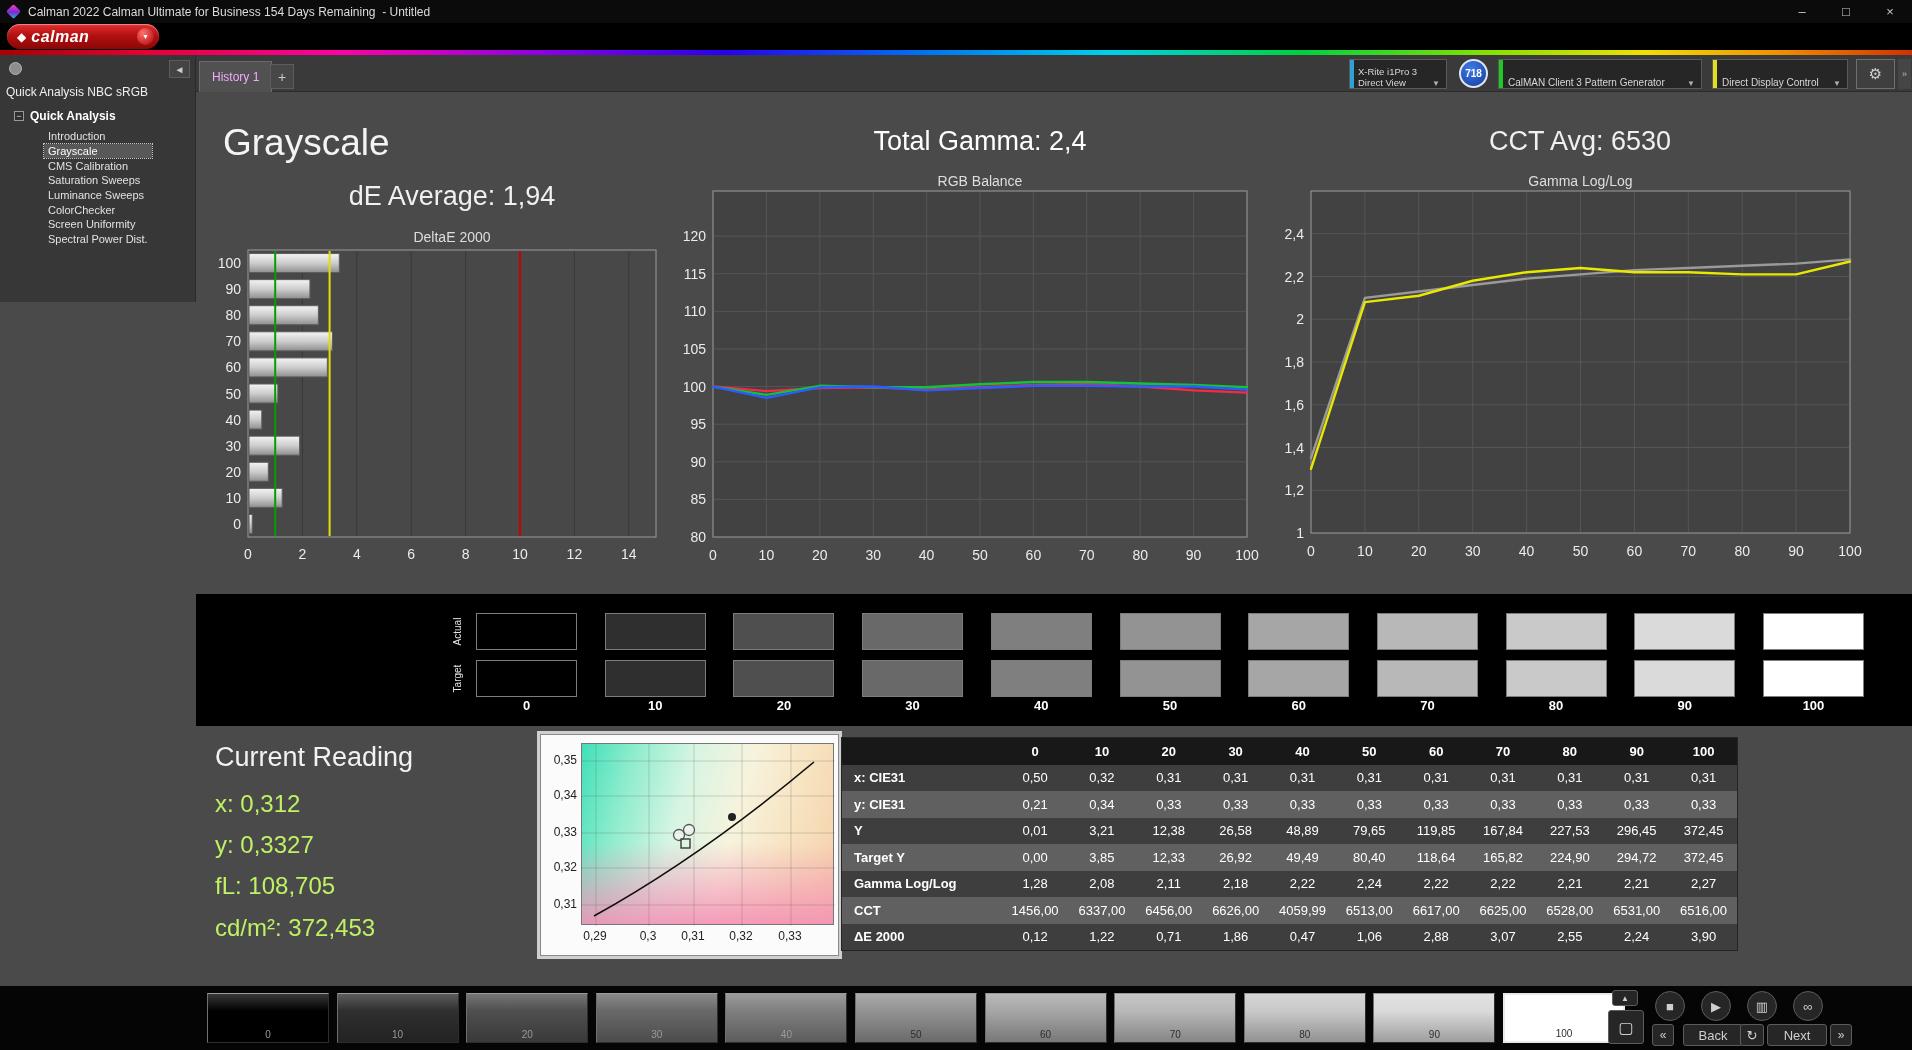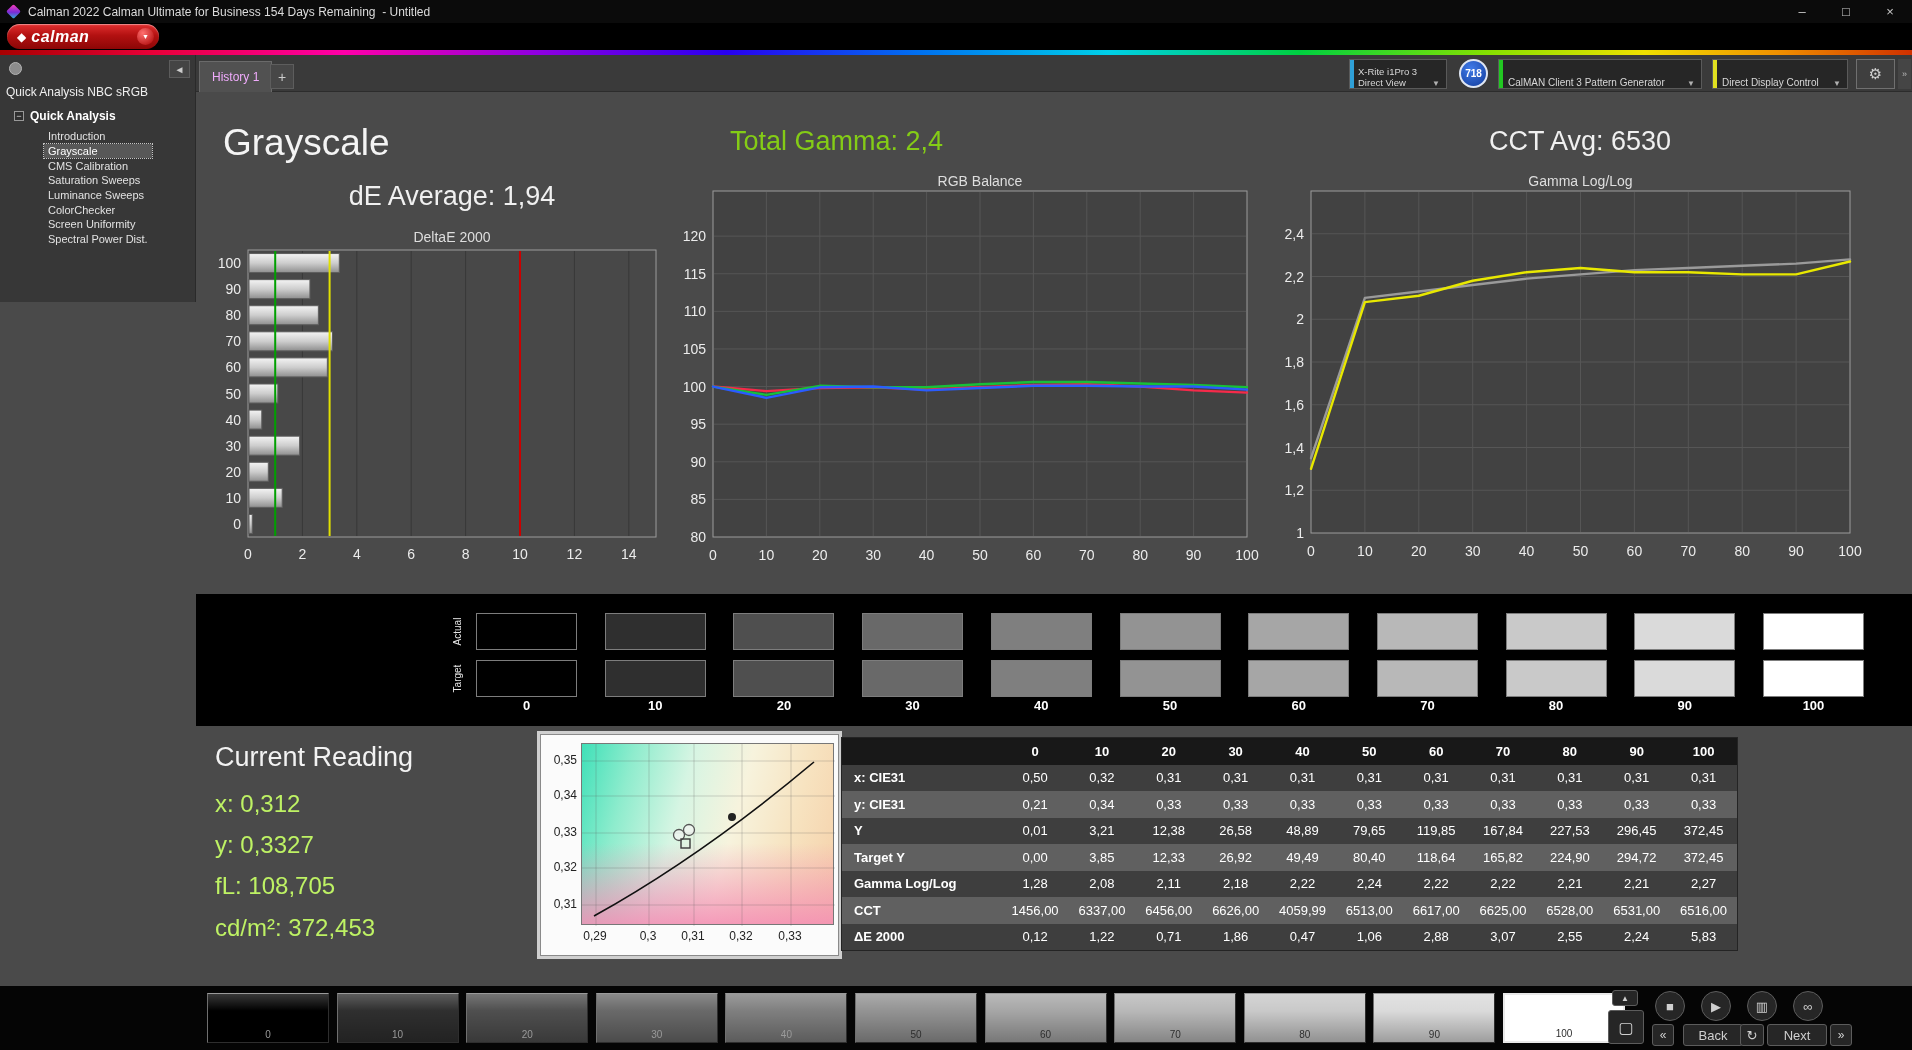--- a/index.html
+++ b/index.html
@@ -40,21 +40,21 @@
   .sb-title{position:absolute;left:6px;top:30px;font-size:12px;color:#f0f0f0}
   .tree-root{position:absolute;left:14px;top:54px;display:flex;align-items:center;gap:6px;color:#fff;font-size:12px;font-weight:bold}
   .expander{width:10px;height:10px;border:1px solid #999;color:#ddd;font-size:9px;line-height:8px;text-align:center;background:#2f2f2f;font-weight:normal}
   .tree-items{position:absolute;left:44px;top:74px;display:flex;flex-direction:column}
   .tree-item{font-size:11px;color:#e2e2e2;height:14.7px;display:flex;align-items:center;padding:0 4px;white-space:nowrap}
   .tree-item.selected{background:#585858;outline:1px dotted #c4c4c4;color:#fff}
 
   
   .h-grayscale{position:absolute;left:223px;top:122px;font-size:37px;color:#f4f4f4}
   .h-de{position:absolute;left:248px;top:181px;width:408px;text-align:center;font-size:27px;color:#f0f0f0}
-  .h-gamma{position:absolute;left:730px;top:126px;width:500px;font-size:27px;color:#84cc16}
+  .h-gamma{position:absolute;left:730px;top:126px;width:500px;text-align:center;font-size:27px;color:#ffffff}
   .h-cct{position:absolute;left:1330px;top:126px;width:500px;text-align:center;font-size:27px;color:#f0f0f0}
   .chart-subtitle{position:absolute;font-size:14px;color:#dedede;text-align:center}
   .st-deltae{left:248px;top:229px;width:408px}
   .st-rgb{left:713px;top:173px;width:534px}
   .st-gamma{left:1311px;top:173px;width:539px}
 
   
   .chart{position:absolute}
   #chart-deltae{left:196px;top:246px;width:480px;height:325px}
   #chart-rgb{left:660px;top:186px;width:600px;height:386px}
@@ -526,21 +526,21 @@
       <div class="tcell">0,12</div>
       <div class="tcell">1,22</div>
       <div class="tcell">0,71</div>
       <div class="tcell">1,86</div>
       <div class="tcell">0,47</div>
       <div class="tcell">1,06</div>
       <div class="tcell">2,88</div>
       <div class="tcell">3,07</div>
       <div class="tcell">2,55</div>
       <div class="tcell">2,24</div>
-      <div class="tcell">5,83</div>
+      <div class="tcell">3,90</div>
     </div>
   </div>
 
 <div class="footer">
   <div>
       <div class="levelbtn" style="left: 207px; background-color: rgb(0, 0, 0);">
         <span style="color: rgb(154, 154, 154);">0</span>
       </div>
       <div class="levelbtn" style="left: 336.6px; background-color: rgb(47, 47, 47);">
         <span style="color: rgb(154, 154, 154);">10</span>

